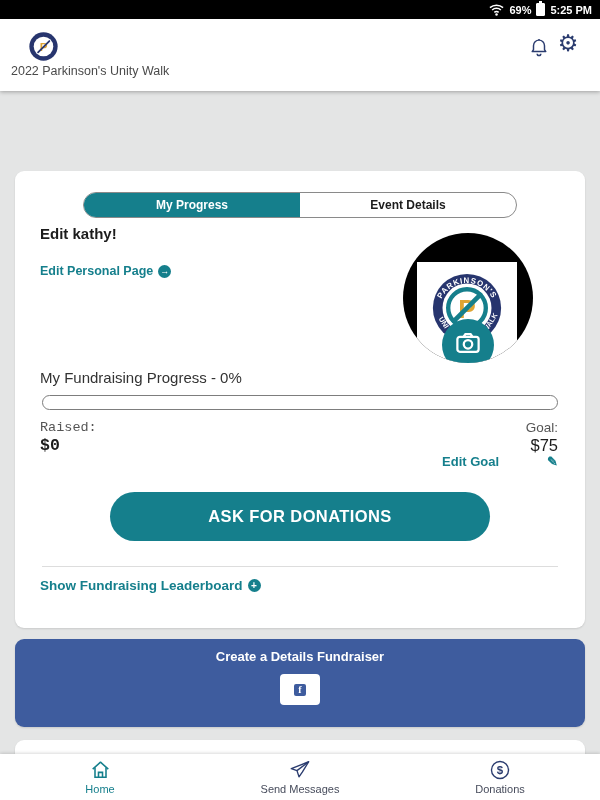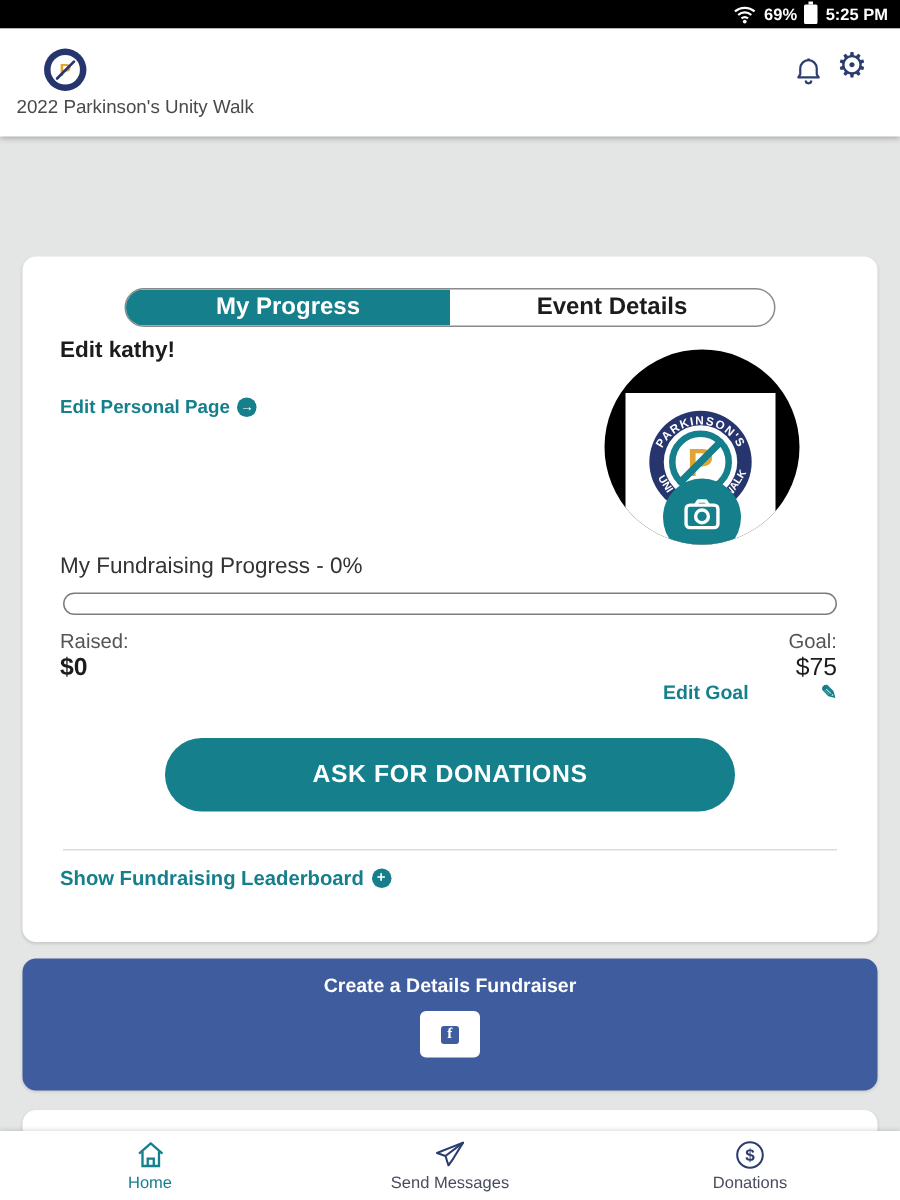--- a/index.html
+++ b/index.html
@@ -25,21 +25,21 @@
 
   
   .card { position:absolute; left:15px; width:570px; background:#fff; border-radius:9px;
     box-shadow:0 1px 2px rgba(0,0,0,.12); }
   .main-card { top:171px; height:457px; }
 
   
   .tabs { position:absolute; left:68px; top:21px; width:434px; height:26px; display:flex;
     border:1px solid #8a8a8a; border-radius:13px; overflow:hidden; background:#fff; }
   .tab { flex:1; display:flex; align-items:center; justify-content:center;
-    font-size:16px; font-weight:700; color:#1c1c1c; cursor:pointer; }
+    font-size:12px; font-weight:700; color:#1c1c1c; cursor:pointer; }
   .tab.active { background:#157F8C; color:#fff; }
 
   .greeting { position:absolute; left:25px; top:54px; font-size:15px; font-weight:700; color:#1c1c1c; }
   .teal-link { display:flex; align-items:center; gap:5px; color:#157F8C; font-weight:700;
     text-decoration:none; cursor:pointer; }
   .edit-page-link { position:absolute; left:25px; top:93px; font-size:12.5px; }
   .circle-icon { display:inline-flex; align-items:center; justify-content:center;
     width:13px; height:13px; border-radius:50%; background:#157F8C; color:#fff;
     font-size:9px; font-weight:700; line-height:1; }
 
@@ -51,21 +51,21 @@
   .camera-badge { position:absolute; left:39px; top:86px; width:52px; height:52px; border-radius:50%;
     background:#157F8C; display:flex; align-items:flex-start; justify-content:center; padding-top:9px; }
 
   
   .progress-label { position:absolute; left:25px; top:198px; font-size:15px; color:#333; }
   .progress-track { position:absolute; left:27px; top:224px; width:516px; height:15px;
     background:#fff; border:1.5px solid #7d7d7d; border-radius:9px; overflow:hidden; }
   .progress-fill { height:100%; background:#157F8C; width:0%; }
 
   .stat { position:absolute; top:249px; }
-  .stat-raised { left:25px; text-align:left; }
+  .stat-raised { left:25px; text-align:left;font-family:Liberation Mono, monospace; }
   .stat-goal { right:27px; text-align:right; }
   .stat-label { font-size:13.5px; color:#555; }
   .stat-value { font-size:16.5px; color:#1c1c1c; margin-top:1px; }
   .stat-raised .stat-value { font-weight:700; }
   .edit-goal-link { position:absolute; right:27px; top:283px; font-size:13px; justify-content:flex-end;gap:48px; }
   .pencil { font-size:13px; }
 
   .ask-btn { position:absolute; left:95px; top:321px; width:380px; height:49px;
     background:#157F8C; color:#fff; border:none; border-radius:25px;
     font-family:"Liberation Sans", sans-serif; font-size:16.5px; font-weight:700;

